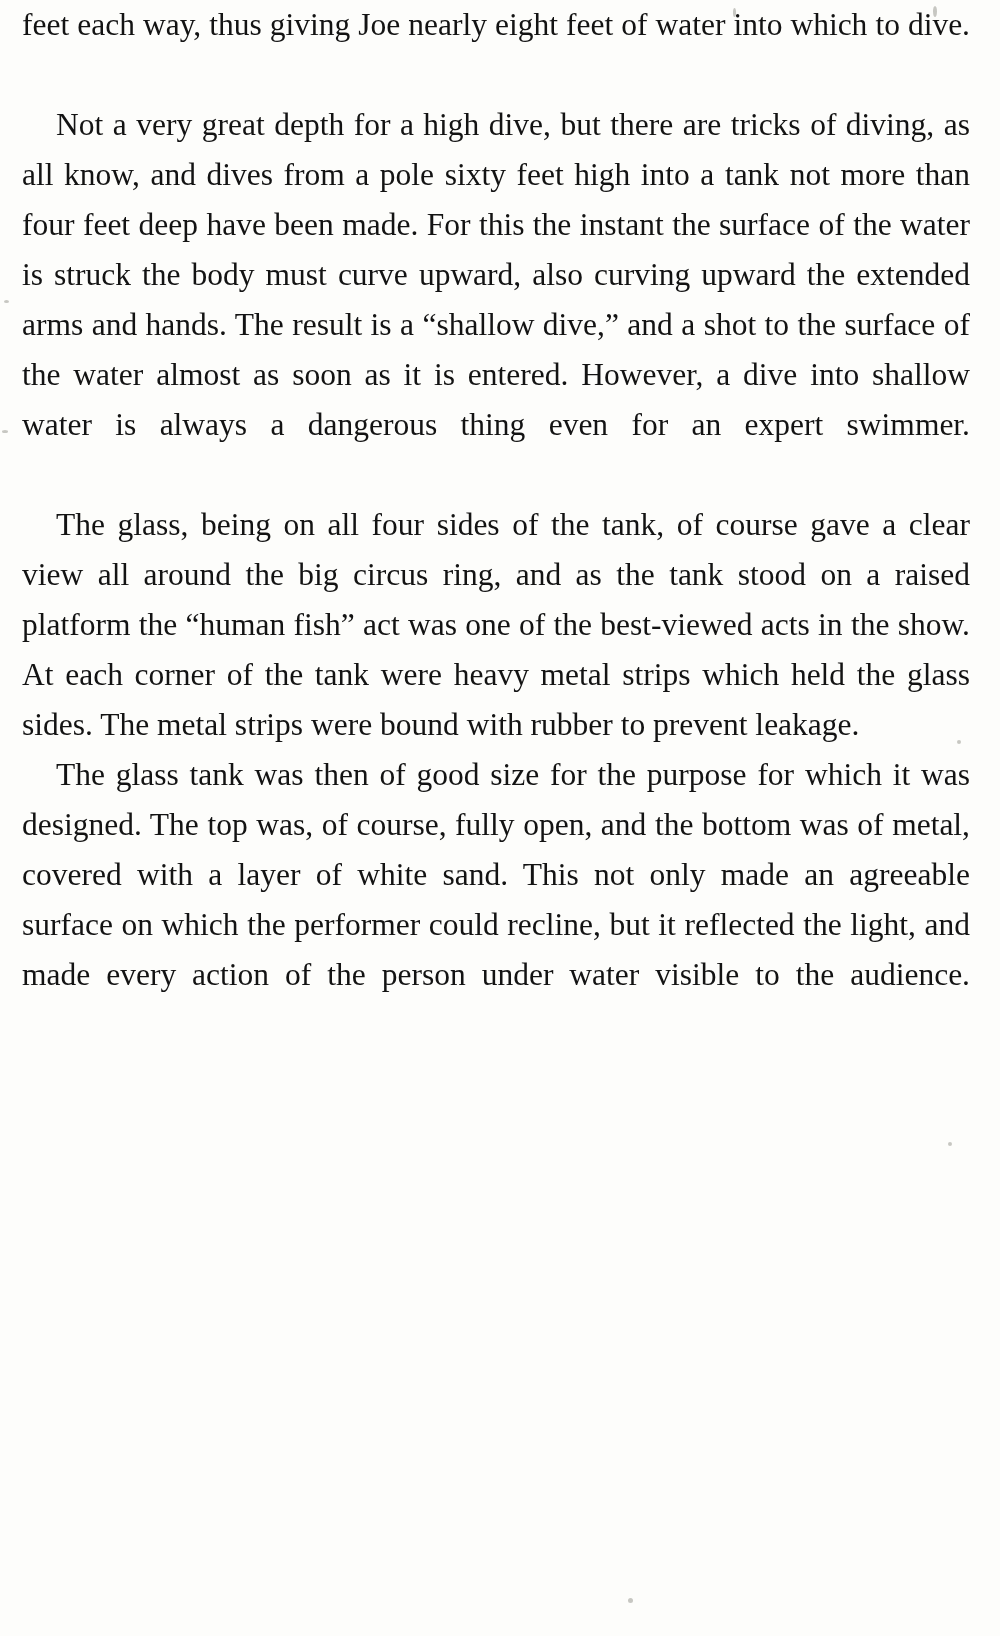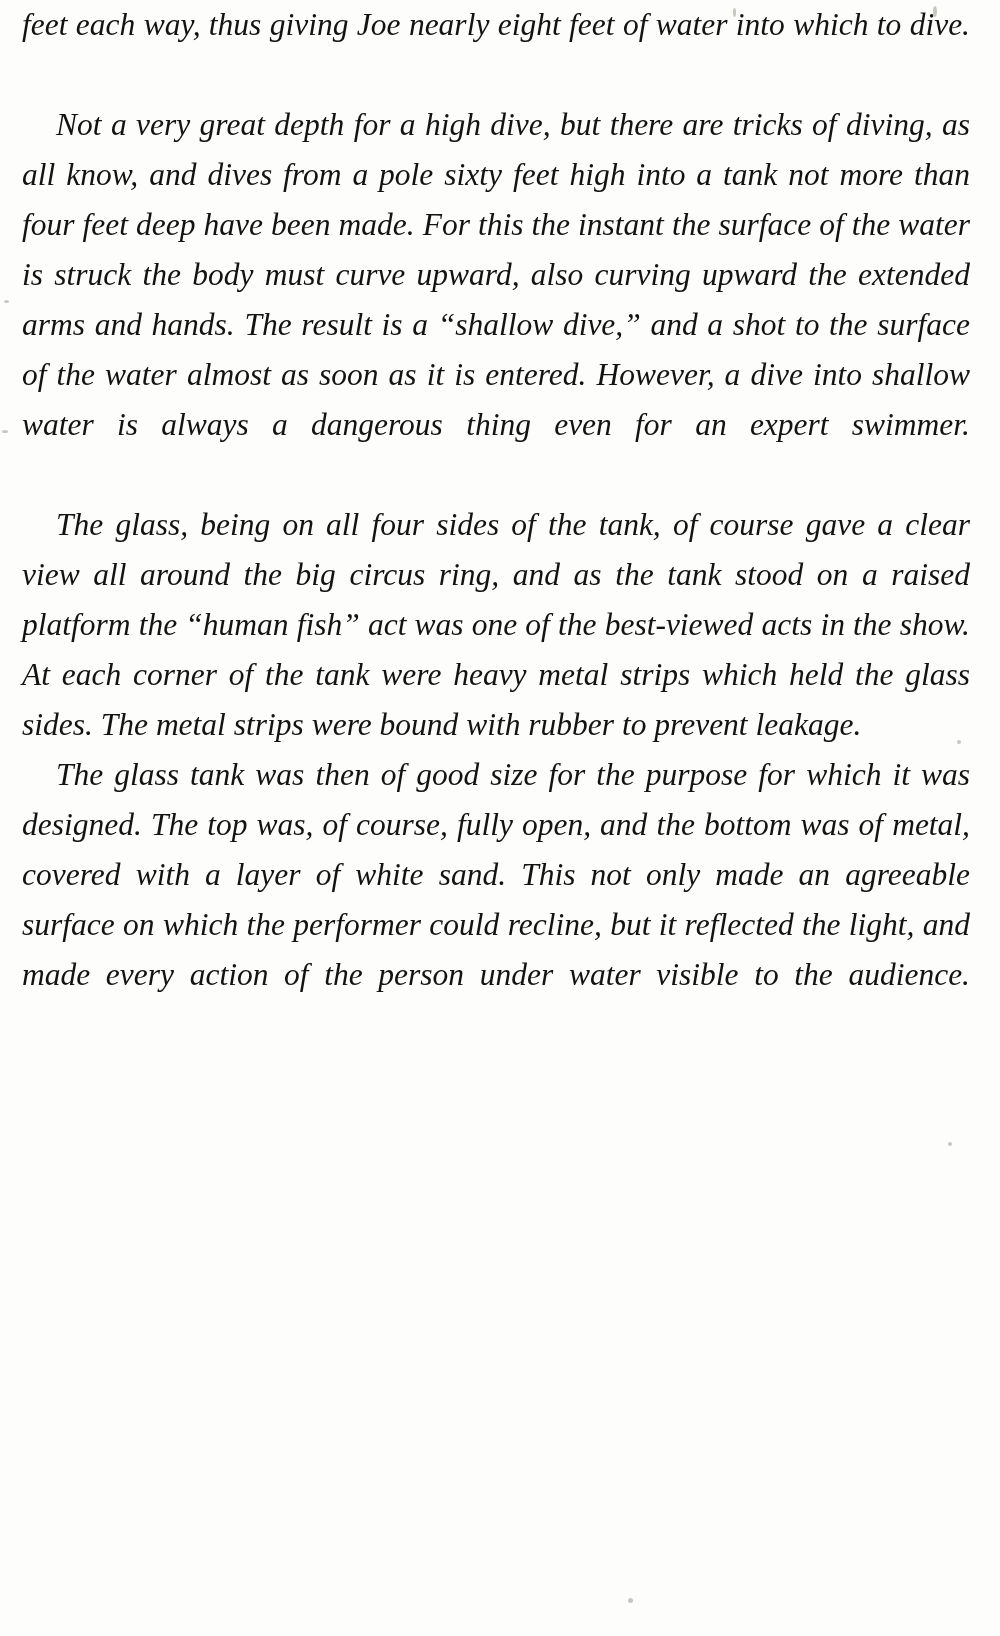--- a/index.html
+++ b/index.html
@@ -50,21 +50,20 @@
   .body-text {
     margin: 0 30px 0 22px;
     font-size: 31.5px;
     line-height: 50px;
     text-align: justify;
     color: #131313;
   }
   .body-text p {
     margin: 0;
     text-indent: 0;
-    font-style: italic;
   }
   .body-text p.indent {
     text-indent: 34px;
   }
   
   .body-text p::after {
     content: "";
     display: inline-block;
     width: 100%;
   }

